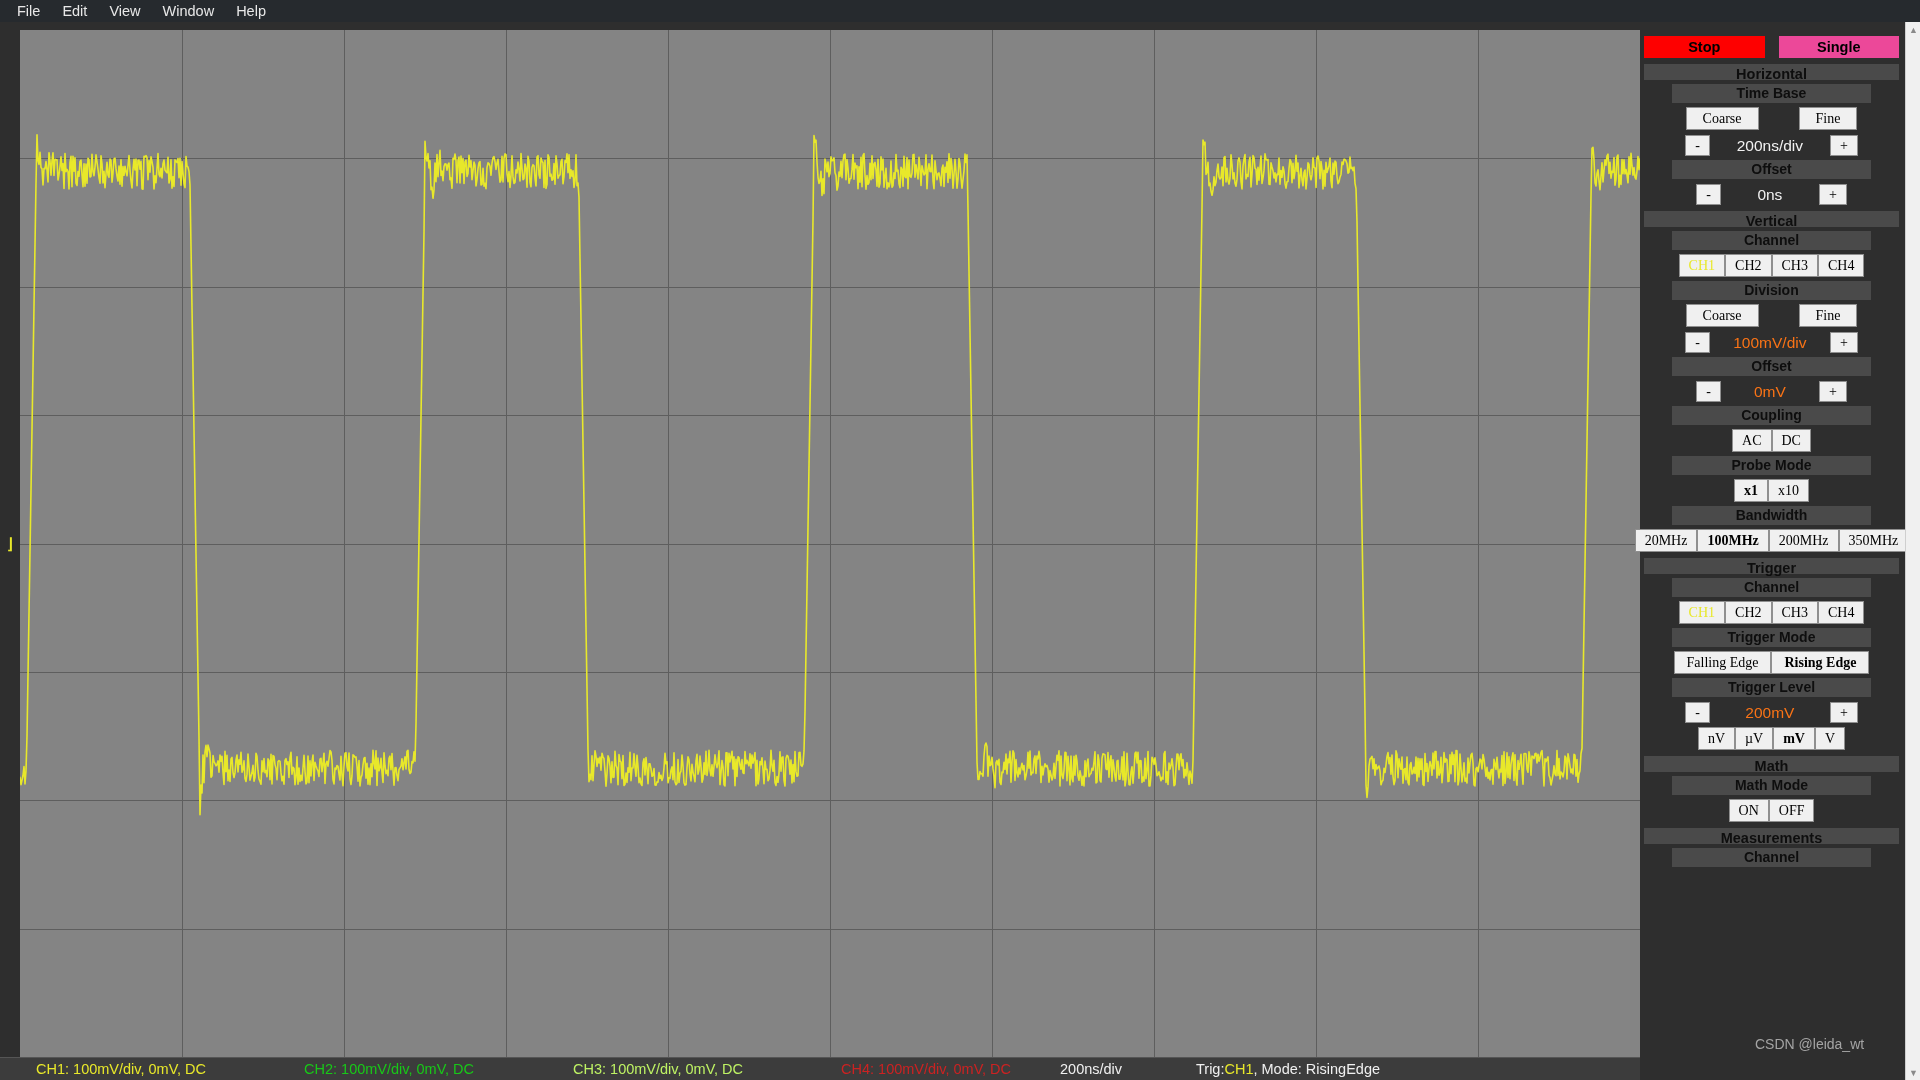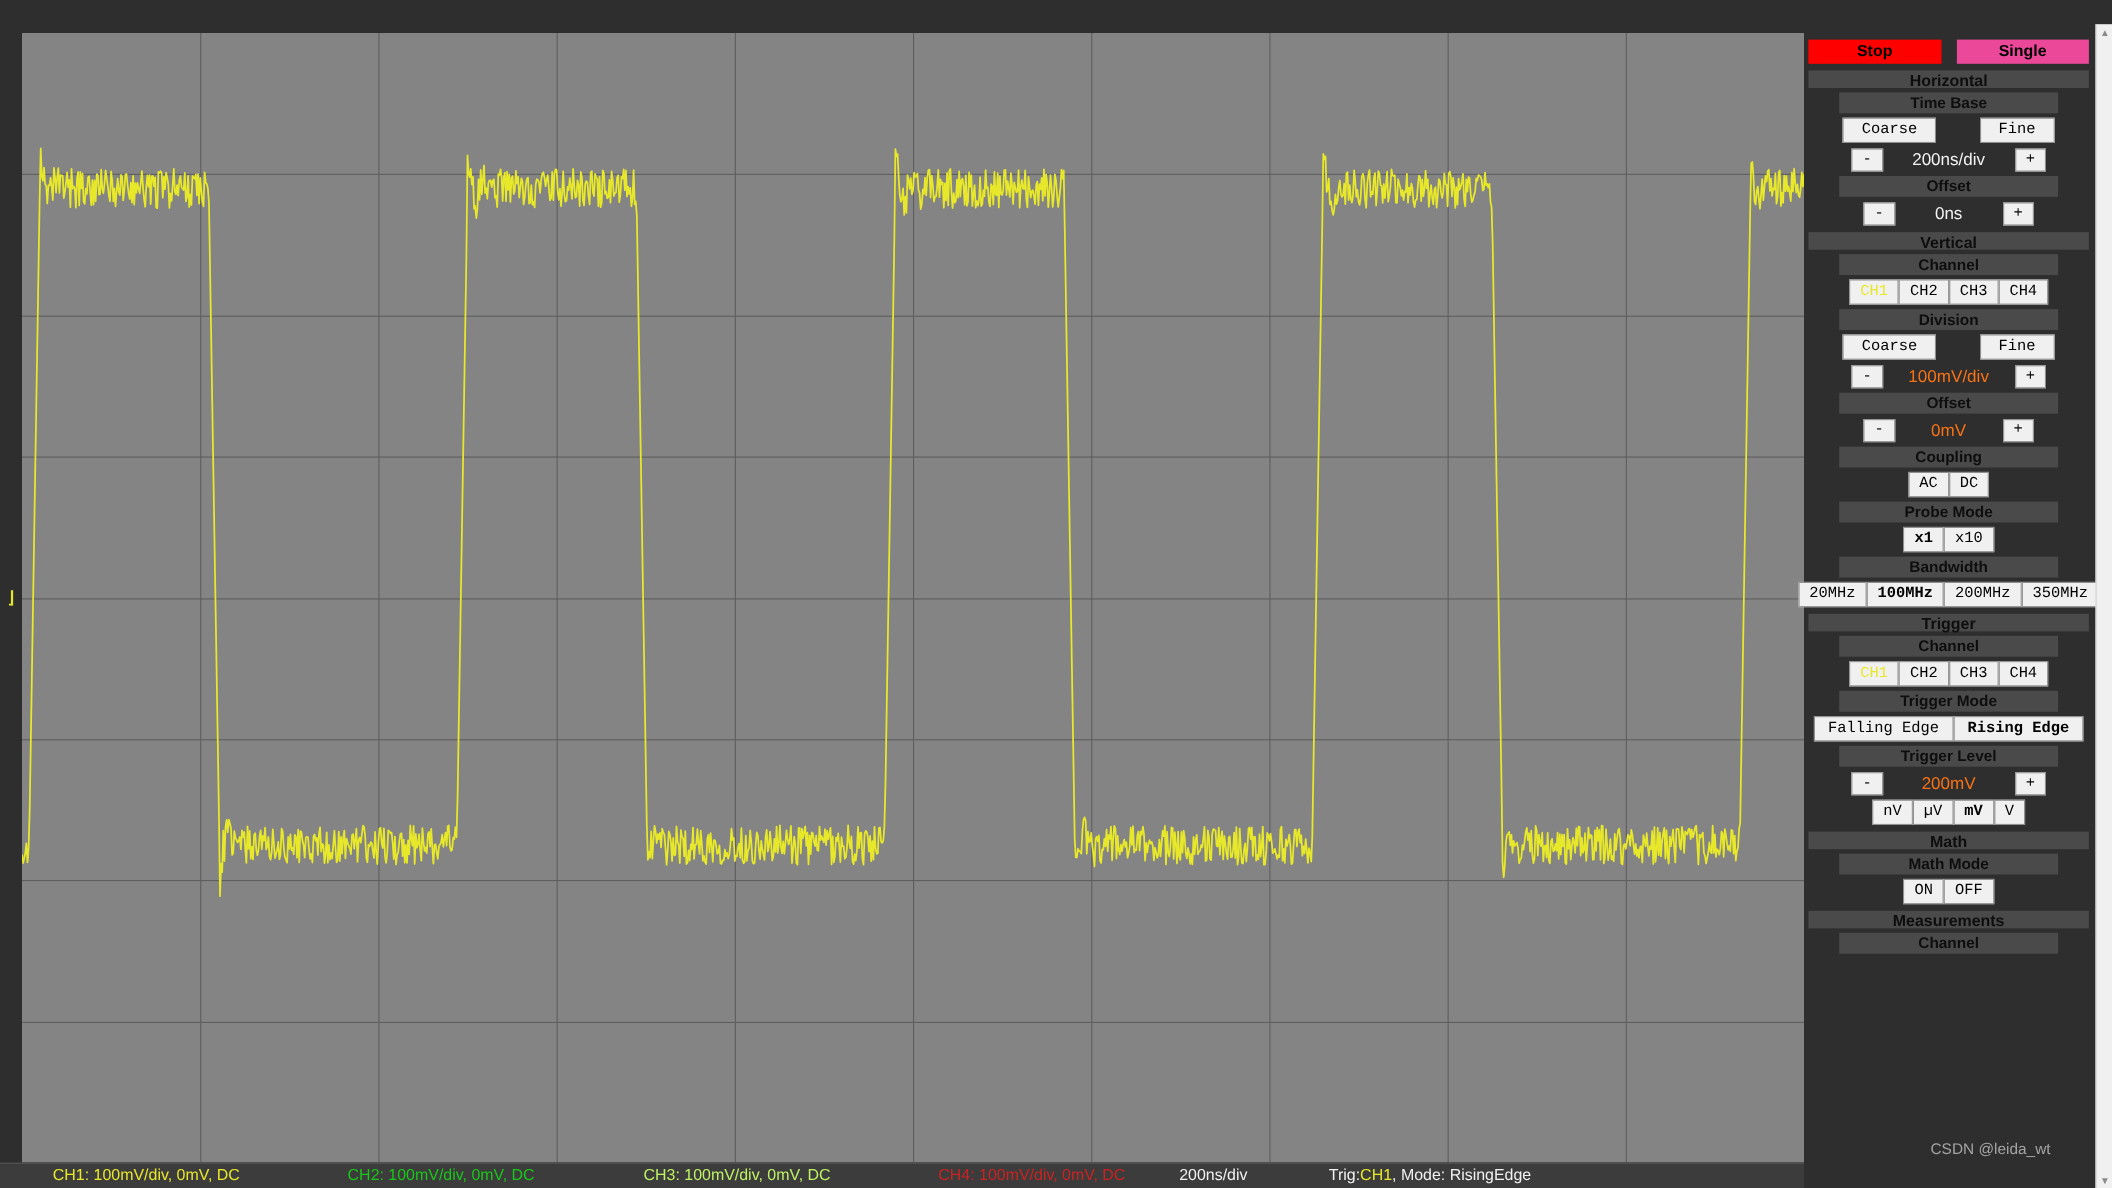--- a/index.html
+++ b/index.html
@@ -43,21 +43,21 @@
     color: #e8e82a; font-size: 15px; line-height: 16px; font-weight: bold;
     text-align: center;
   }
 
   
   #statusbar {
     position: absolute; left: 0; top: 1057px; width: 1640px; height: 23px;
     background: #3c3c3c; border-top: 1px solid #555;
     font-size: 14.5px; line-height: 22px; white-space: nowrap;
   }
-  .st { position: absolute; top: 0; font-weight: 400; margin-left: 12px; }
+  .st { position: absolute; top: 0; font-weight: 400; }
 
   
   #panel {
     position: absolute; left: 1640px; top: 22px;
     width: 265px; height: 1058px;
     background: #2e2e2e;
     padding: 0px 6px 0 4px;
   }
   .runrow { display: flex; width: 100%; height: 22px; margin-top: 14px; }
   #btn-stop {
@@ -77,21 +77,21 @@
   }
   .sub-hdr {
     width: 78%; margin: 4px auto 0 auto; height: 19px; background: #4a4a4a;
     color: #0e0e0e; font-size: 14px; font-weight: bold;
     text-align: center; line-height: 19px;
   }
   .btnrow { display: flex; justify-content: center; margin-top: 4px; gap: 0; }
   .btnrow.spaced { gap: 40px; }
   .btn {
     background: #f0f0f0; color: #000; border: 1px solid #8f8f8f;
-    font-family: Liberation Mono, monospace; font-size: 14px; padding: 2px 12px;
+    font-family: Liberation Serif, serif; font-size: 14px; padding: 2px 12px;
     cursor: pointer; line-height: 17px;
   }
   .btn.sel { font-weight: bold; }
   .btn.chan-sel { color: #e8e82a; font-weight: normal; }
   .btn.small { padding: 2px 9px; }
   .btn.wide { padding: 2px 16px; }
   .btn.pm { padding: 1px 9px; font-size: 14px; }
 
   .valrow {
     display: flex; align-items: center; justify-content: center;
@@ -121,20 +121,27 @@
     position: absolute; left: 1755px; top: 1036px;
     color: #b9b9b9; font-size: 14px; opacity: .85;
     pointer-events: none; z-index: 50;
   }
 </style>
 </head>
 <body>
 
 <div id="app">
 
+  <div id="menubar">
+    <div class="menu-item">File</div>
+    <div class="menu-item">Edit</div>
+    <div class="menu-item">View</div>
+    <div class="menu-item">Window</div>
+    <div class="menu-item">Help</div>
+  </div>
 
   <div id="plot-wrap">
     <div id="chan-marker" style="top: 513.5px;">⌋</div>
     <div id="plot">
       <div id="grid">
           <div class="gl-v" style="left: 162px;"></div>
           <div class="gl-v" style="left: 324px;"></div>
           <div class="gl-v" style="left: 486px;"></div>
           <div class="gl-v" style="left: 648px;"></div>
           <div class="gl-v" style="left: 810px;"></div>

